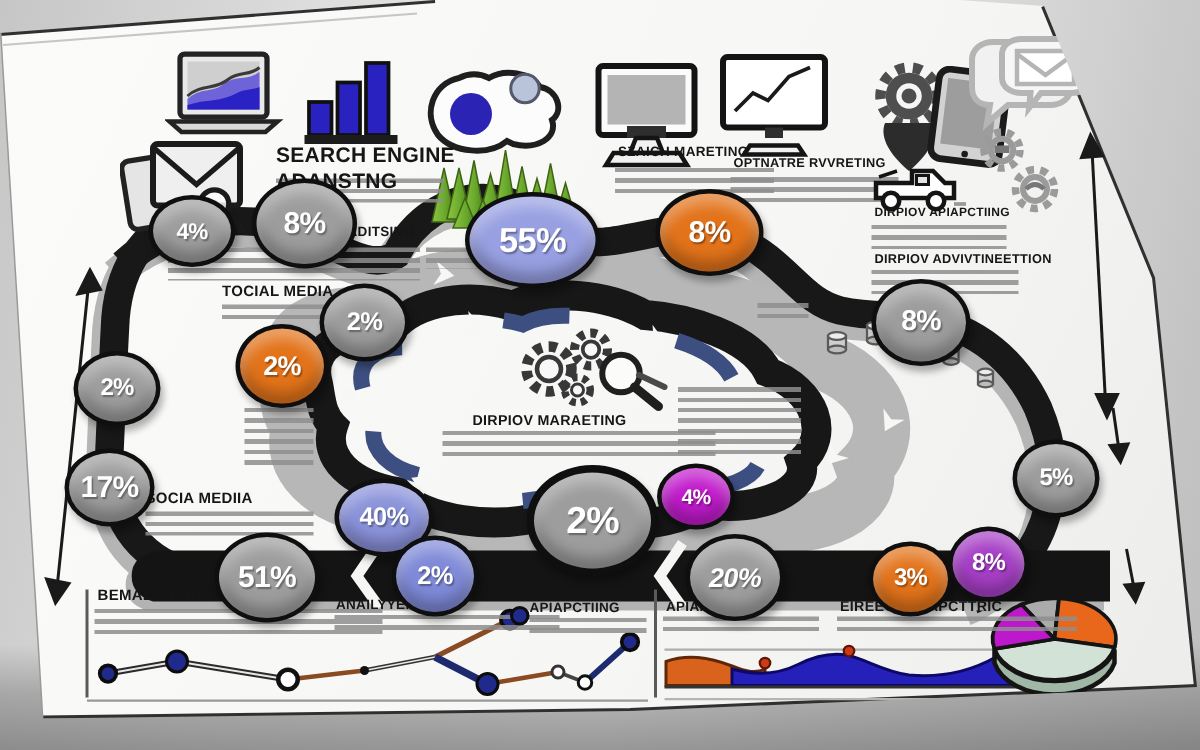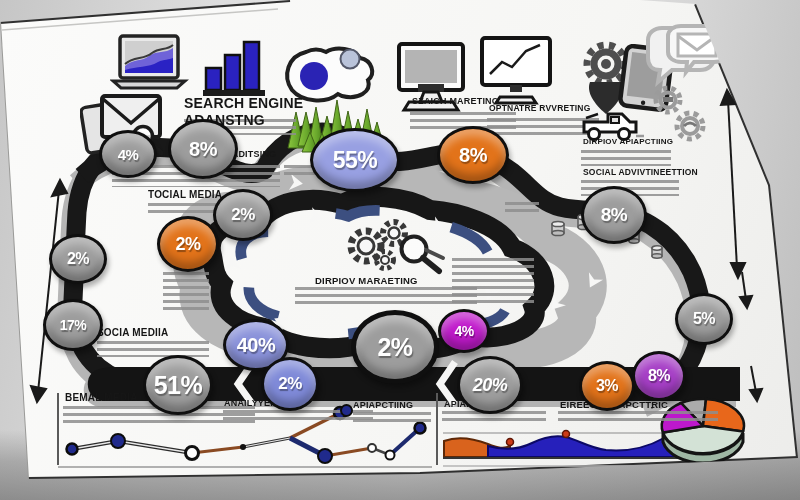--- a/index.html
+++ b/index.html
@@ -304,21 +304,21 @@
       </svg>
     </div>
 
     <div class="h" style="left:184px;top:95px;font-size:14px;width:120px">SEARCH ENGINE
 ADANSTNG</div>
     <div class="h" style="left:192px;top:149px;font-size:9px">APVORKADITSING</div>
     <div class="h" style="left:148px;top:189px;font-size:10px">TOCIAL MEDIA</div>
     <div class="h" style="left:412px;top:96px;font-size:9px">SZAICH MARETING</div>
     <div class="h" style="left:489px;top:103px;font-size:8.5px">OPTNATRE RVVRETING</div>
     <div class="h" style="left:583px;top:137px;font-size:8px">DIRPIOV APIAPCTIING</div>
-    <div class="h" style="left:583px;top:167px;font-size:8.5px">SOCIAL ADVIVTINEETTION</div>
+    <div class="h" style="left:583px;top:167px;font-size:8.5px">DIRPIOV ADVIVTINEETTION</div>
     <div class="h" style="left:315px;top:275px;font-size:9.5px">DIRPIOV MARAETING</div>
     <div class="h" style="left:97px;top:327px;font-size:10px">SOCIA MEDIIA</div>
     <div class="h" style="left:65px;top:392px;font-size:10px">BEMAL MEDIA</div>
     <div class="h" style="left:224px;top:398px;font-size:9px">ANAILYYEHING</div>
     <div class="h" style="left:353px;top:400px;font-size:9px">APIAPCTIING</div>
     <div class="h" style="left:444px;top:399px;font-size:9px">APIAPCTIING</div>
     <div class="h" style="left:560px;top:399px;font-size:9.5px">EIREECT TRAPCTTRIC</div>
     <div class="bullet" style="left:340px;top:404px"></div>
 
     <div class="tl" style="left:184px;top:119px;width:112px;height:16px"></div>
@@ -344,25 +344,25 @@
     <div class="vline" style="left:436px;top:393px;height:72px"></div>
 
     <div class="badge" style="left: 99px; top: 130px; width: 52px; height: 42px; font-size: 15px; background: rgb(157, 157, 157);">4%</div>
     <div class="badge" style="left: 168px; top: 119px; width: 64px; height: 54px; font-size: 20px; background: rgb(157, 157, 157);">8%</div>
     <div class="badge" style="left: 310px; top: 128px; width: 84px; height: 58px; font-size: 23px; background: rgb(152, 160, 226);">55%</div>
     <div class="badge" style="left: 437px; top: 126px; width: 66px; height: 52px; font-size: 20px; background: rgb(226, 115, 26);">8%</div>
     <div class="badge" style="left: 213px; top: 189px; width: 54px; height: 46px; font-size: 17px; background: rgb(157, 157, 157);">2%</div>
     <div class="badge" style="left: 581px; top: 186px; width: 60px; height: 52px; font-size: 19px; background: rgb(157, 157, 157);">8%</div>
     <div class="badge" style="left: 157px; top: 216px; width: 56px; height: 50px; font-size: 18px; background: rgb(226, 115, 26);">2%</div>
     <div class="badge" style="left: 49px; top: 234px; width: 52px; height: 44px; font-size: 16px; background: rgb(157, 157, 157);">2%</div>
-    <div class="badge" style="left: 43px; top: 299px; width: 54px; height: 46px; font-size: 14px; background: rgb(157, 157, 157);">17%</div>
-    <div class="badge" style="left: 223px; top: 319px; width: 60px; height: 46px; font-size: 20px; background: rgb(138, 146, 218);">40%</div>
+    <div class="badge" style="left: 43px; top: 299px; width: 54px; height: 46px; font-size: 20px; background: rgb(157, 157, 157);">17%</div>
+    <div class="badge" style="left: 223px; top: 319px; width: 60px; height: 46px; font-size: 17px; background: rgb(138, 146, 218);">40%</div>
     <div class="badge" style="left: 351px; top: 310px; width: 78px; height: 64px; font-size: 25px; border-width: 5px; background: rgb(157, 157, 157);">2%</div>
     <div class="badge" style="left: 438px; top: 309px; width: 46px; height: 38px; font-size: 14px; background: rgb(192, 26, 203);">4%</div>
     <div class="badge" style="left: 675px; top: 293px; width: 52px; height: 46px; font-size: 16px; background: rgb(157, 157, 157);">5%</div>
-    <div class="badge" style="left: 143px; top: 355px; width: 64px; height: 54px; font-size: 25px; background: rgb(157, 157, 157);">51%</div>
+    <div class="badge" style="left: 143px; top: 355px; width: 64px; height: 54px; font-size: 20px; background: rgb(157, 157, 157);">51%</div>
     <div class="badge" style="left: 261px; top: 357px; width: 52px; height: 48px; font-size: 17px; background: rgb(127, 138, 216);">2%</div>
     <div class="badge" style="left: 457px; top: 356px; width: 60px; height: 52px; font-size: 18px; background: rgb(157, 157, 157); font-style: italic;">20%</div>
     <div class="badge" style="left: 579px; top: 361px; width: 50px; height: 44px; font-size: 16px; background: rgb(226, 115, 26);">3%</div>
     <div class="badge" style="left: 632px; top: 351px; width: 48px; height: 44px; font-size: 16px; background: rgb(166, 63, 198);">8%</div>
 
   </div>
 </div>
 
 </body></html>

